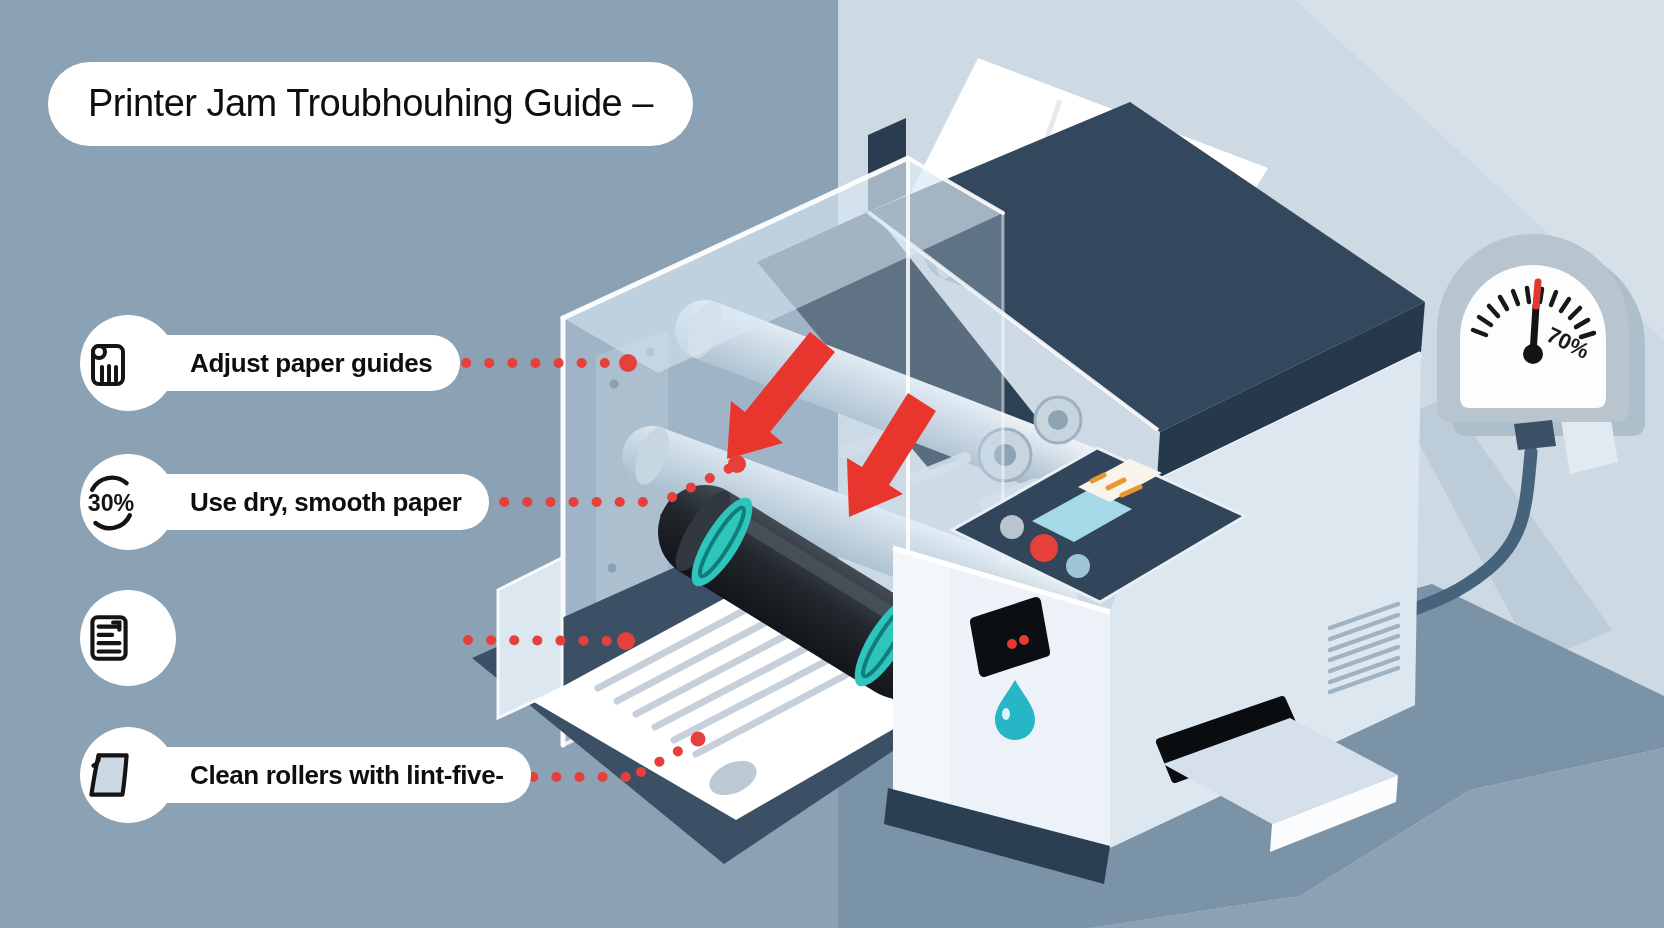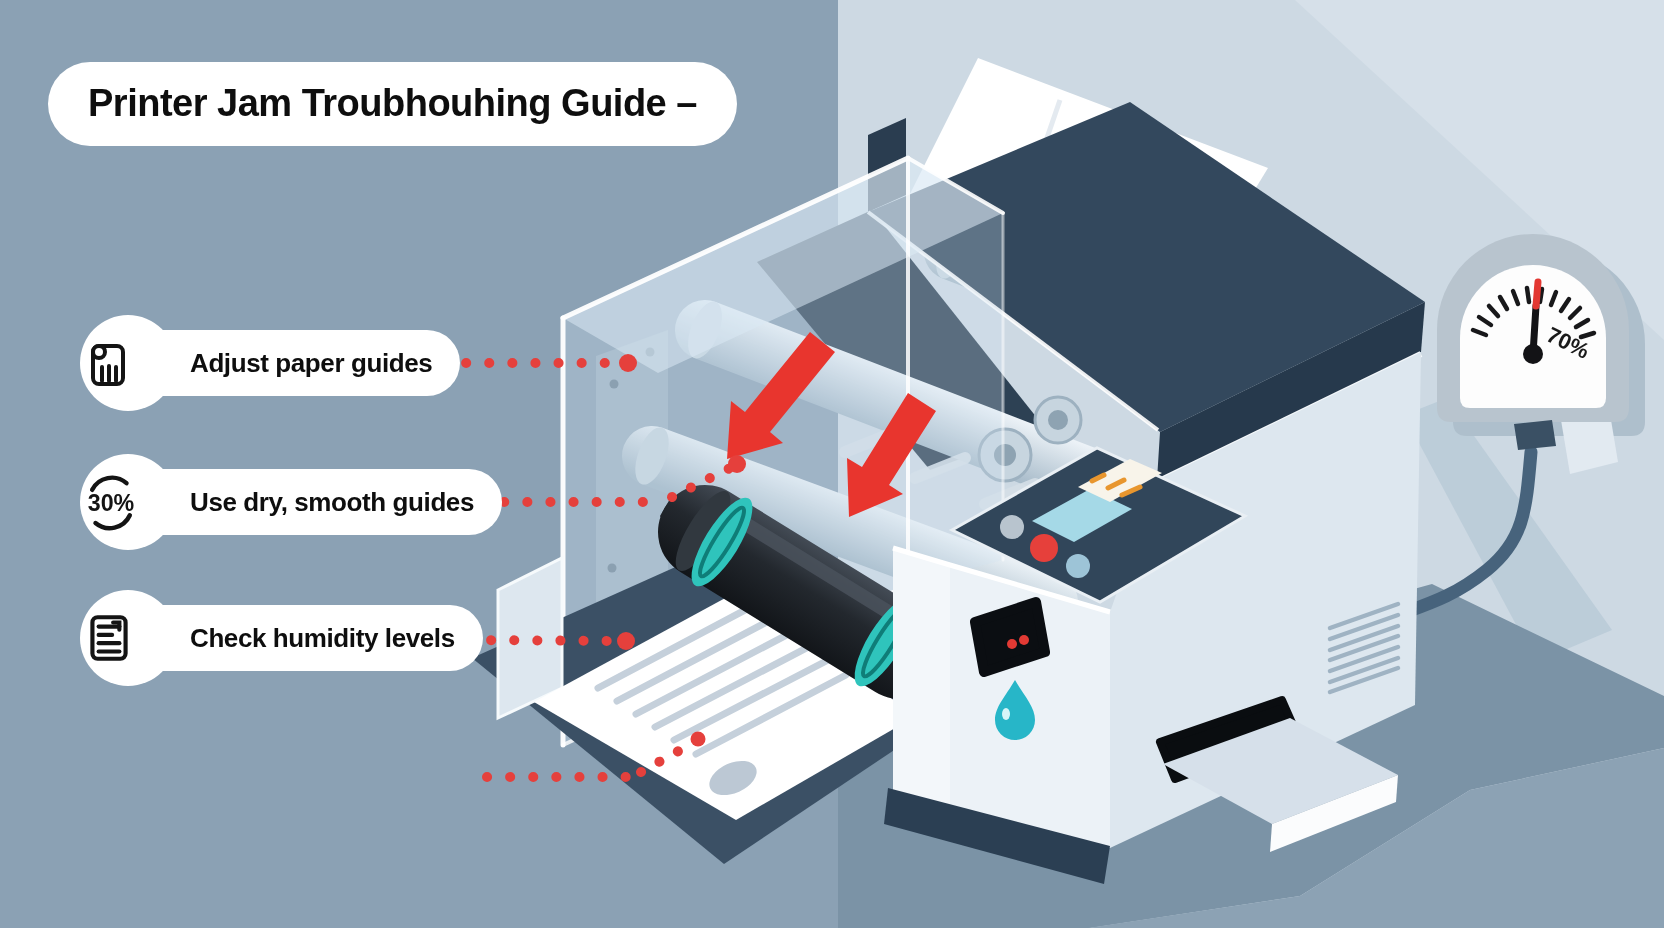--- a/index.html
+++ b/index.html
@@ -1,25 +1,25 @@
 <!DOCTYPE html>
 <html><head>
 <meta charset="utf-8">
 <style>
   html,body{margin:0;padding:0;background:#8ba1b4;}
   #stage{position:relative;width:1664px;height:928px;overflow:hidden;
          font-family:"Liberation Sans", sans-serif;}
   #scene{position:absolute;left:0;top:0;}
   .title-bubble{position:absolute;left:48px;top:62px;background:#ffffff;
     border-radius:58px;padding:16px 40px 18px 40px;color:#0e0e0e;}
-  .title-bubble .t{font-size:38px;font-weight:bold;line-height:1.32;letter-spacing:-0.5px;white-space:nowrap;}
+  .title-bubble .t{font-size:38px;font-weight:normal;line-height:1.32;letter-spacing:-0.5px;white-space:nowrap;}
   .pill{position:absolute;display:flex;align-items:center;}
   .pill-circle{width:96px;height:96px;border-radius:50%;background:#ffffff;
     display:flex;align-items:center;z-index:2;flex:0 0 auto;}
-  .pill-body{height:66px;background:#ffffff;border-radius:33px;margin-left:-62px;
+  .pill-body{height:56px;background:#ffffff;border-radius:33px;margin-left:-62px;
     display:flex;align-items:center;padding:0 28px 0 76px;z-index:1;white-space:nowrap;}
   .pill-label{font-size:26px;font-weight:bold;color:#0e0e0e;letter-spacing:-0.4px;}
   .p1{left:80px;top:315px;} .p2{left:80px;top:454px;} .p3{left:80px;top:590px;} .p4{left:80px;top:727px;}
   .icon-num{font-weight:bold;}
 </style>
 </head>
 <body>
 
 <div id="stage">
 
@@ -249,36 +249,44 @@
 
 <div class="pill p2">
   <div class="pill-circle">
     <svg width="62" height="62" viewBox="0 0 56 56">
       <path d="M11,17 A20,20 0 0 1 42,11" fill="none" stroke="#141414" stroke-width="4" stroke-linecap="round"></path>
       <path d="M45,40 A20,20 0 0 1 14,47" fill="none" stroke="#141414" stroke-width="4" stroke-linecap="round"></path>
       <text x="28" y="36" text-anchor="middle" font-size="21" font-weight="bold" fill="#141414" class="icon-num">30%</text>
     </svg>
   </div>
   <div class="pill-body">
-    <span class="pill-label">Use dry, smooth guides</span>
+    <span class="pill-label">Use dry, smooth paper</span>
   </div>
 </div>
 
 <div class="pill p3">
   <div class="pill-circle">
     <svg width="58" height="58" viewBox="0 0 56 56">
       <rect x="12" y="8" width="32" height="40" rx="5" fill="none" stroke="#141414" stroke-width="4"></rect>
       <g stroke="#141414" stroke-width="4" stroke-linecap="round">
         <line x1="18" y1="17" x2="38" y2="17"></line>
             <line x1="18" y1="25" x2="31" y2="25"></line>
         <line x1="18" y1="33" x2="38" y2="33"></line>
             <line x1="18" y1="41" x2="38" y2="41"></line>
         <polyline points="32,13 38,13 38,20" fill="none"></polyline>
       </g>
     </svg>
   </div>
+</div>
+
+<div class="pill p4">
+  <div class="pill-circle">
+    <svg width="58" height="58" viewBox="0 0 56 56">
+      <path d="M18,9 L45,9 C44,22 43,34 41,47 L11,47 C13,34 15,21 18,9 Z" fill="#ccd9e4" stroke="#141414" stroke-width="4" stroke-linejoin="round"></path>
+      <path d="M18,9 Q19,16 13,19" fill="none" stroke="#141414" stroke-width="4" stroke-linecap="round"></path>
+    </svg>
+  </div>
   <div class="pill-body">
-    <span class="pill-label">Check humidity levels</span>
-  </div>
-</div>
-
+    <span class="pill-label">Clean rollers with lint-five-</span>
+  </div>
+</div>
 
 </div>
 
 </body></html>

